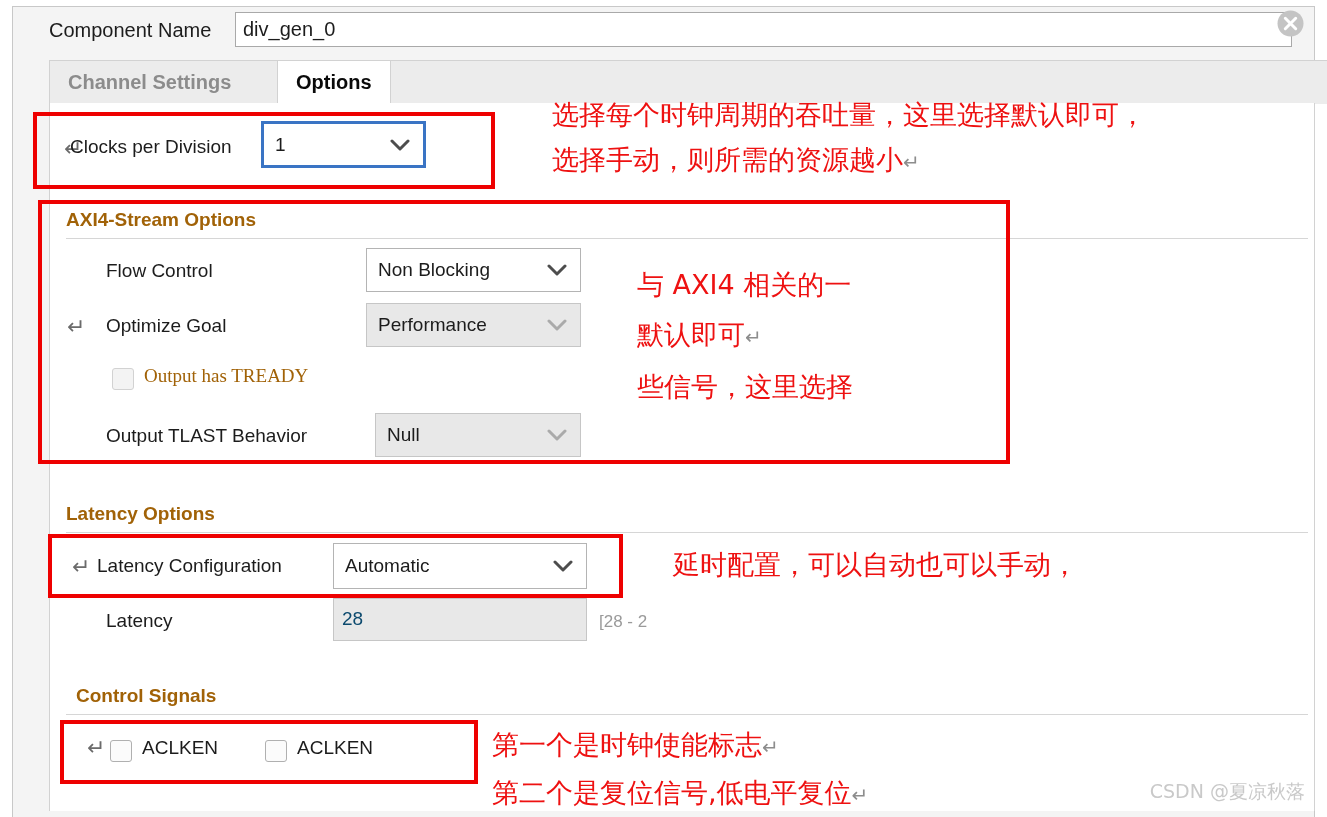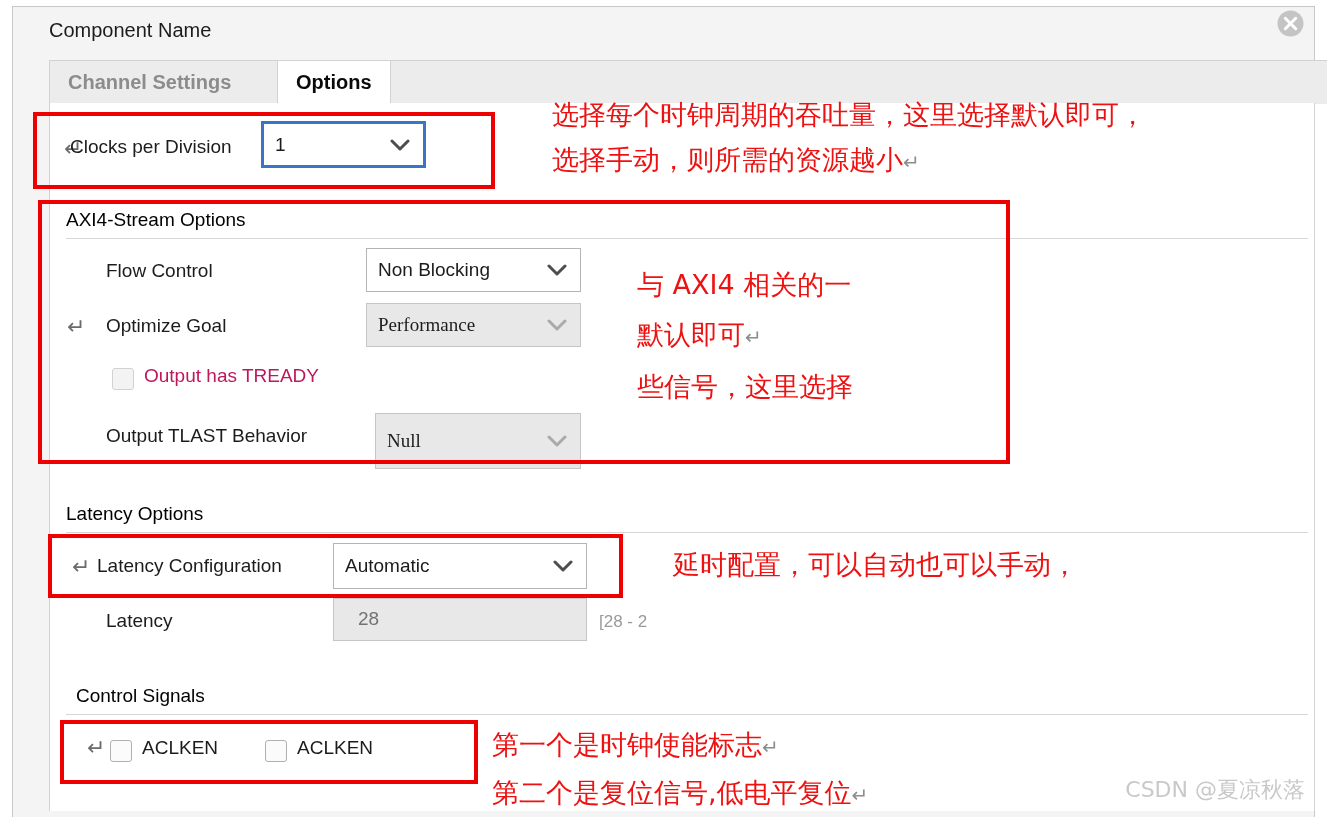--- a/index.html
+++ b/index.html
@@ -111,22 +111,22 @@
   
   .lbl {
     position: absolute;
     font-size: 19px;
     color: #1c1c1c;
     white-space: nowrap;
   }
   .lbl-bold {
     position: absolute;
     font-size: 19px;
-    font-weight: normal;
-    color: #000000;
+    font-weight: bold;
+    color: #a16207;
     white-space: nowrap;
   }
   .hint {
     position: absolute;
     font-size: 17px;
     color: #9a9a9a;
     white-space: nowrap;
   }
 
   
@@ -140,38 +140,38 @@
   .combo.disabled { background: #e8e8e8; border-color: #c6c6c6; }
   .combo.focused  { border: 3px solid #3a74c4; }
   .combo .cval {
     position: absolute;
     left: 11px; top: 50%;
     transform: translateY(-50%);
     font-size: 19px;
     color: #1c1c1c;
     white-space: nowrap;
   }
-  .combo.disabled .cval { color: #1c1c1c; font-family: Liberation Serif, serif; }
+  .combo.disabled .cval { color: #1c1c1c; }
   .combo .carrow {
     position: absolute;
     right: 13px; top: 50%;
     transform: translateY(-50%);
     width: 20px; height: 12px;
   }
   .carrow svg { display:block; }
 
   
   .tfield {
     position: absolute;
     box-sizing: border-box;
     border: 1px solid #c6c6c6;
     background: #e8e8e8;
     font-size: 19px;
-    color: #737373;
-    padding-left: 24px;
+    color: #0c4a6e;
+    padding-left: 8px;
     line-height: 40px;
     white-space: nowrap;
     overflow: hidden;
   }
 
   
   .cbox-wrap { position: absolute; cursor: pointer; }
   .cbox {
     position: absolute;
     left: 0; top: 0;
@@ -182,21 +182,21 @@
     background: #fbfbfb;
   }
   .cbox.dim { border-color: #d2d2d2; background: #f3f3f3; }
   .cbox-lbl {
     position: absolute;
     left: 32px; top: -3px;
     font-size: 19px;
     color: #1c1c1c;
     white-space: nowrap;
   }
-  .cbox-lbl.dim { color: #be185d; }
+  .cbox-lbl.dim { color: #a16207; font-family: Liberation Serif, serif; }
 
   
   .rule {
     position: absolute;
     height: 1px;
     background: #d6d6d6;
   }
 
   
   .retarrow {
@@ -227,35 +227,36 @@
   .anno .ret {
     color: #8d8d8d;
     font-size: 20px;
     font-family: "Liberation Sans", sans-serif;
   }
 
   
   .watermark {
     position: absolute;
     right: 22px; bottom: 12px;
-    font-size: 22px;
+    font-size: 19px;
     color: #c9c9c9;
     white-space: nowrap;
     font-family: "DejaVu Sans", sans-serif;
   }
 </style>
 </head>
 <body>
 
 <div id="root">
 
   <div class="dlg-outer"></div>
 
   <div class="name-row">
     <div class="name-label">Component Name</div>
+    <div class="name-input">div_gen_0</div>
   </div>
 
   <div class="close-btn">
     <svg width="27" height="27" viewBox="0 0 27 27">
       <circle cx="13.5" cy="13.5" r="13" fill="#c4c4c4"></circle>
       <path d="M8.3 8.3 L18.7 18.7 M18.7 8.3 L8.3 18.7" stroke="#ffffff" stroke-width="3" stroke-linecap="round"></path>
     </svg>
   </div>
 
   <div class="tabstrip">
@@ -299,21 +300,21 @@
         </svg>
       </span>
     </div>
 
     <div class="cbox-wrap" style="left:62px; top:265px;">
       <span class="cbox dim"></span>
       <span class="cbox-lbl dim">Output has TREADY</span>
     </div>
 
     <div class="lbl" style="left:56px; top:322px;">Output TLAST Behavior</div>
-    <div class="combo disabled" style="left:325px; top:310px; width:206px; height:56px;">
+    <div class="combo disabled" style="left:325px; top:310px; width:206px; height:44px;">
       <span class="cval">Null</span>
       <span class="carrow">
         <svg width="20" height="12" viewBox="0 0 20 12">
           <path d="M2 2 L10 10 L18 2" fill="none" stroke="#aaaaaa" stroke-width="3" stroke-linecap="round" stroke-linejoin="round"></path>
         </svg>
       </span>
     </div>
 
     <div class="lbl-bold" style="left:16px; top:400px;">Latency Options</div>
     <div class="rule" style="left:16px; top:429px; width:1242px;"></div>

